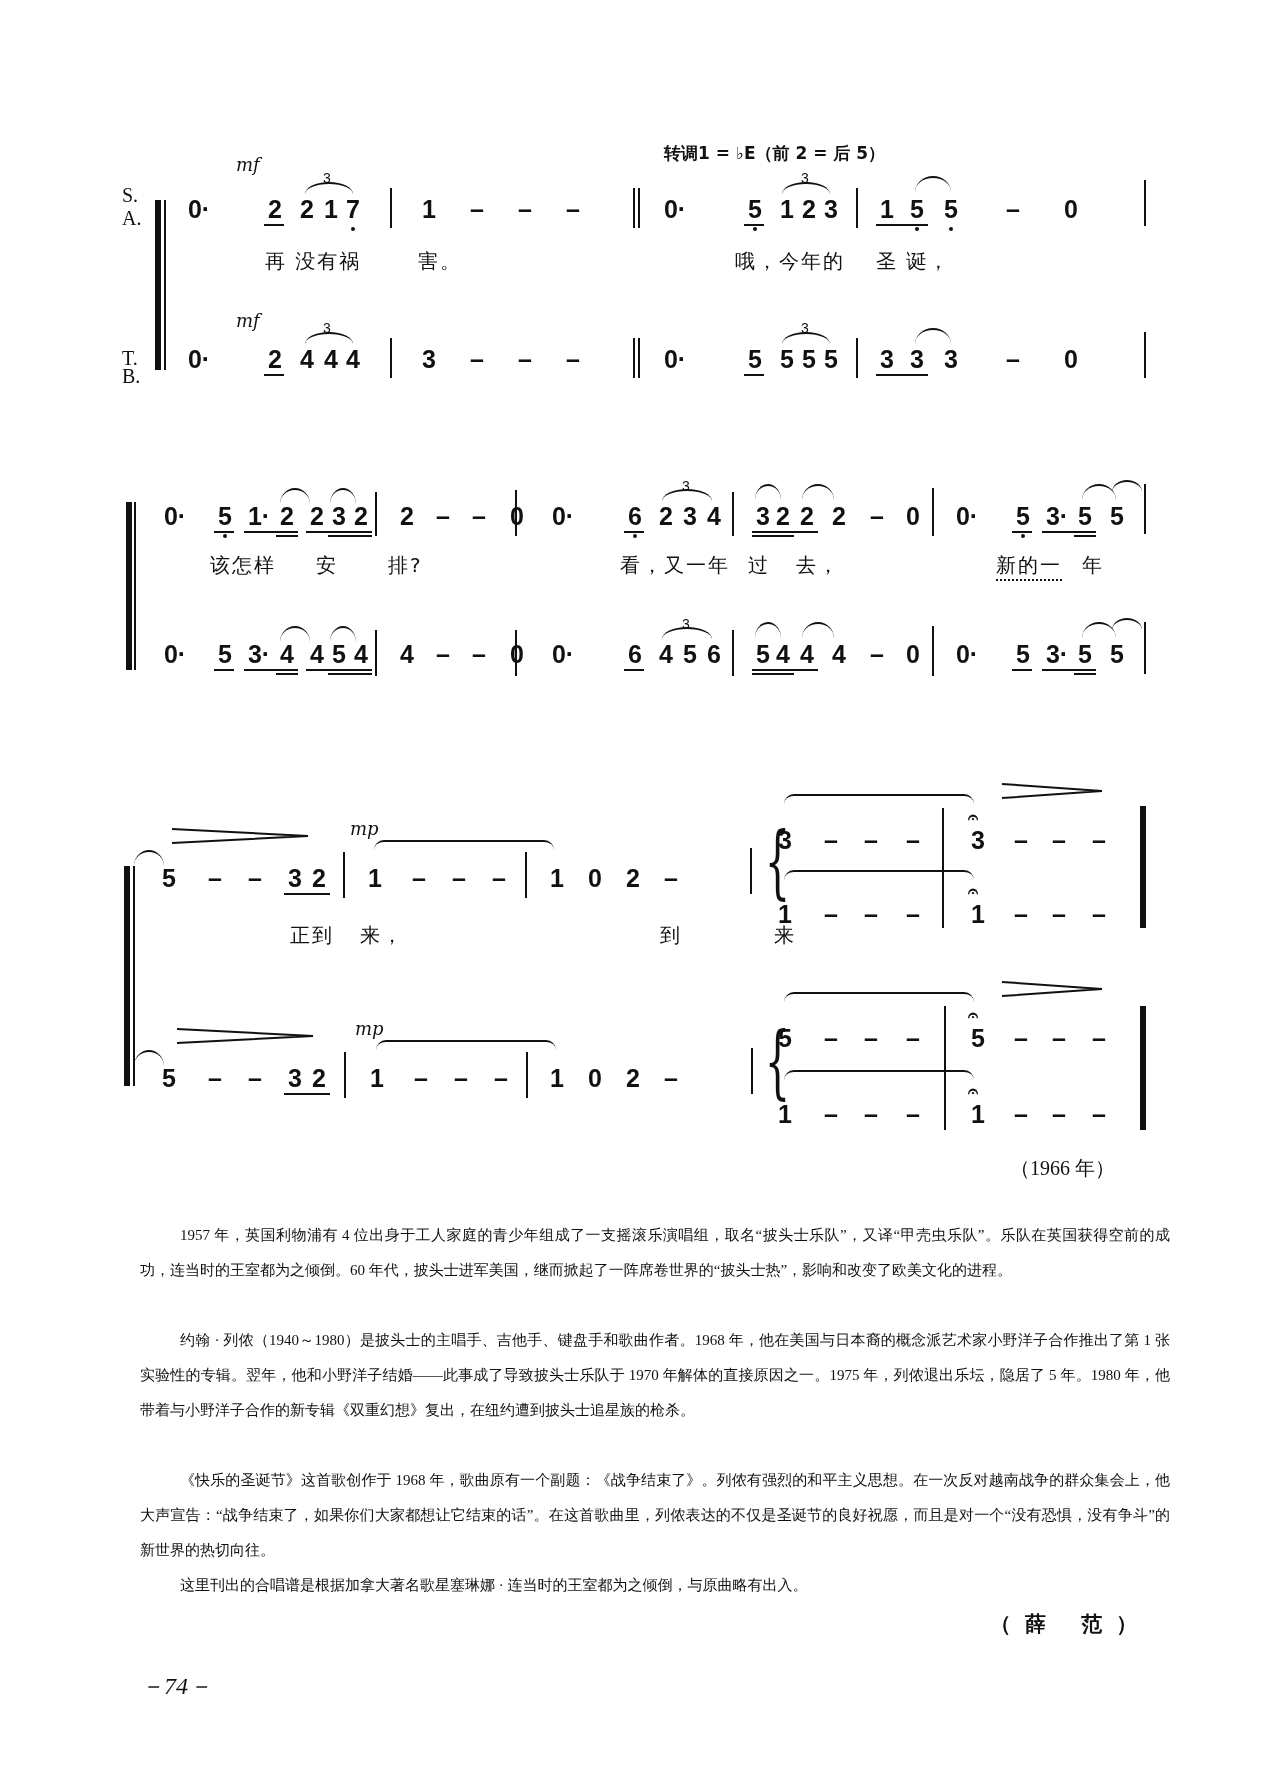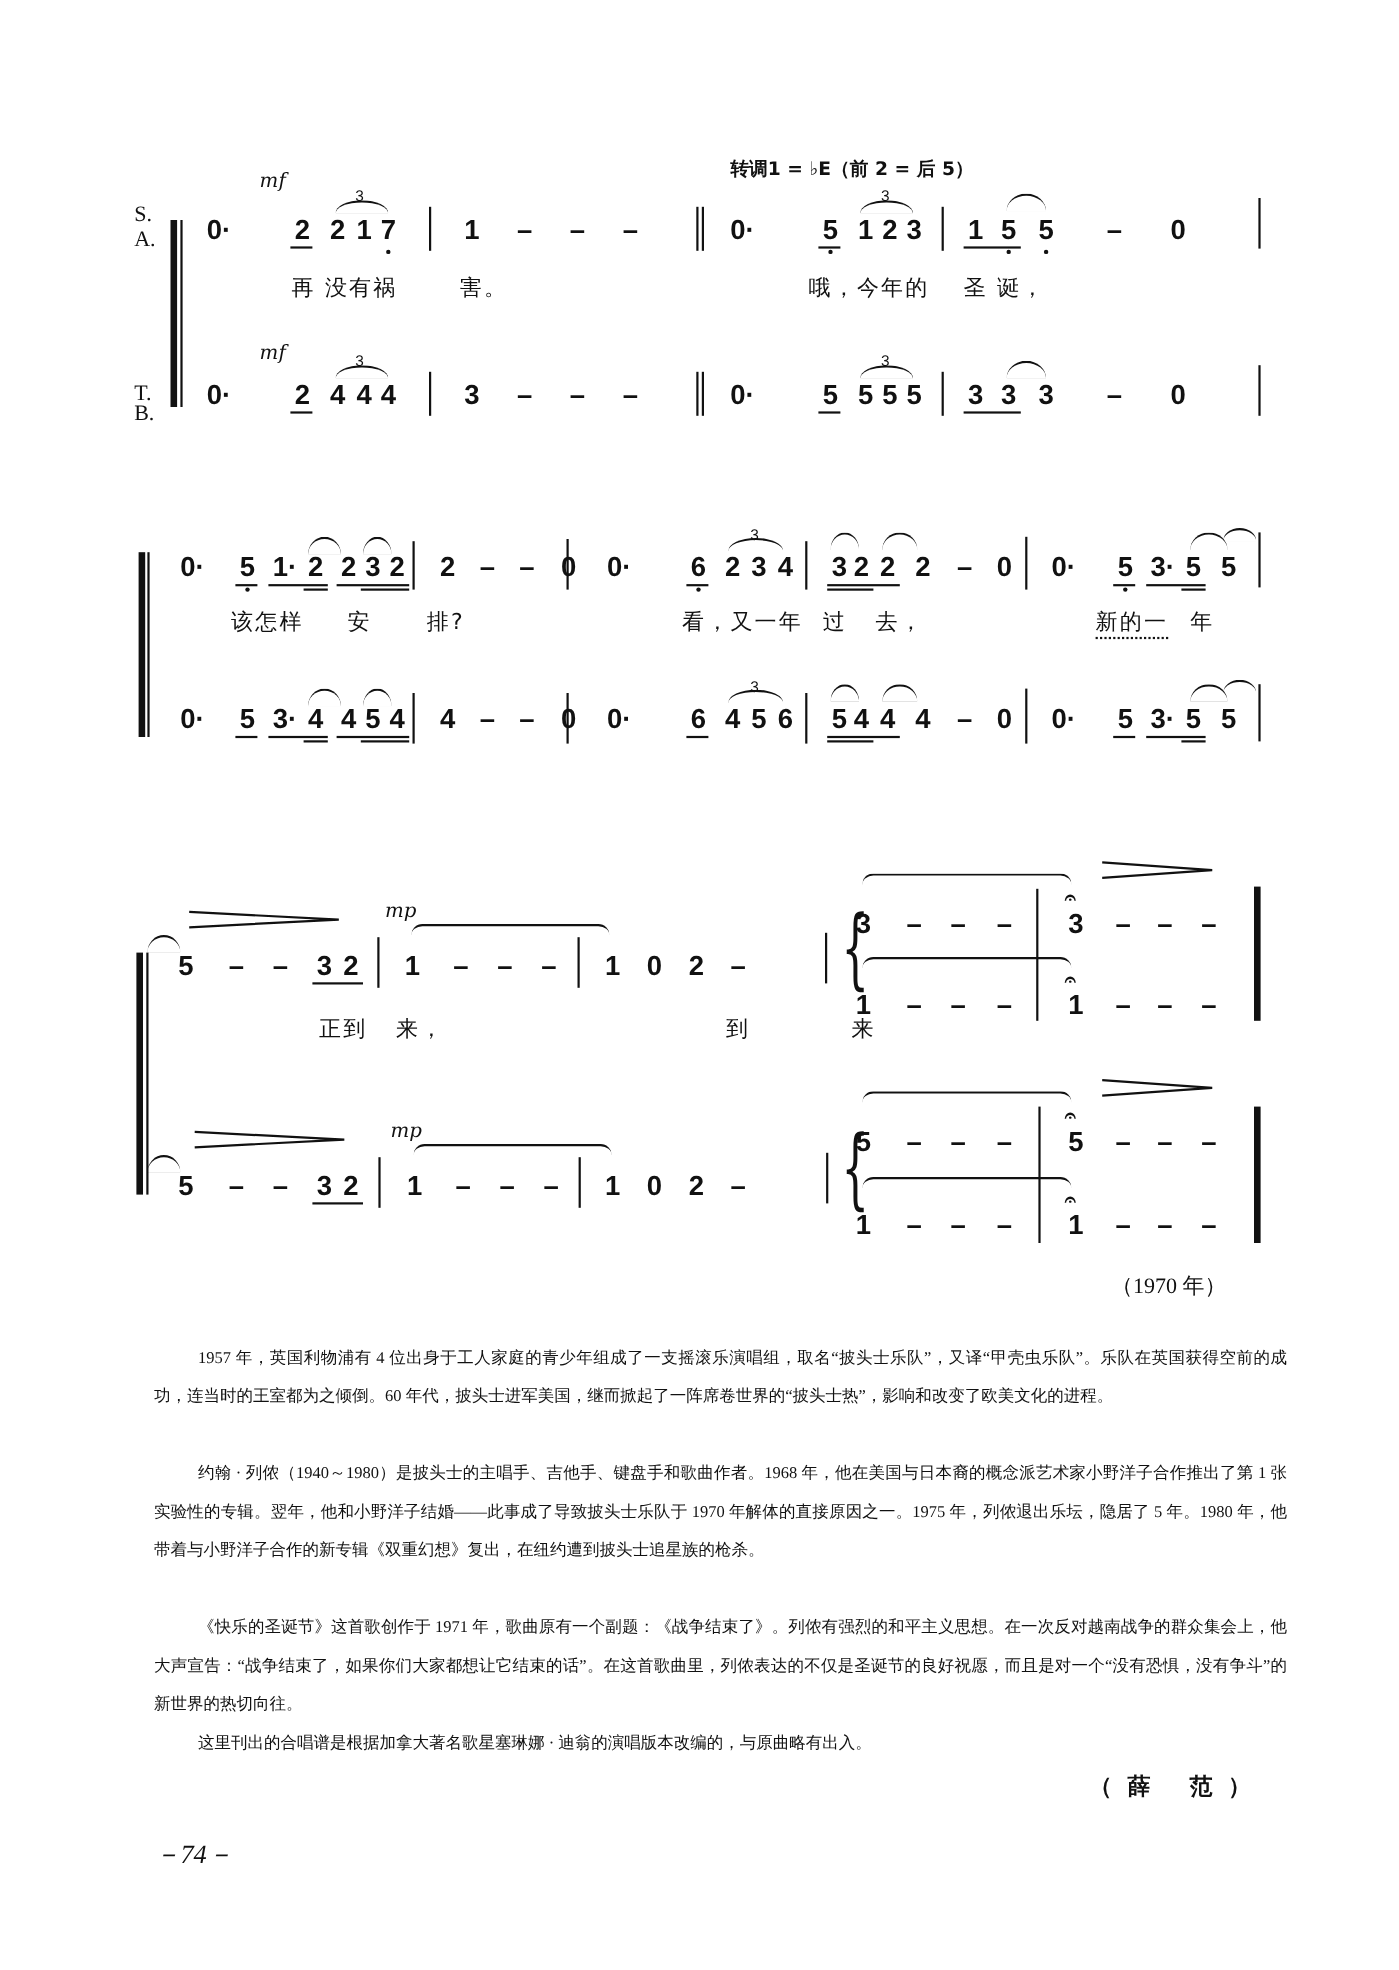--- a/index.html
+++ b/index.html
@@ -352,23 +352,23 @@
     <div class="note" style="left:860px; top:1100px;">–</div>
     <div class="note" style="left:902px; top:1100px;">–</div>
     <div class="fermata" style="left:968px; top:1080px;">𝄐</div>
     <div class="note" style="left:967px; top:1100px;">1</div>
     <div class="note" style="left:1010px; top:1100px;">–</div>
     <div class="note" style="left:1048px; top:1100px;">–</div>
     <div class="note" style="left:1088px; top:1100px;">–</div>
     <div class="final-bar" style="left:1140px; top:1006px; height:124px;"></div>
   </div>
 
-  <div class="year" style="left:1010px; top:1155px;">（1970 年）</div>
+  <div class="year" style="left:1010px; top:1155px;">（1966 年）</div>
 </div>
 
 <div>
   <p class="para indent" style="top:1218px; margin:0;">1957 年，英国利物浦有 4 位出身于工人家庭的青少年组成了一支摇滚乐演唱组，取名“披头士乐队”，又译“甲壳虫乐队”。乐队在英国获得空前的成功，连当时的王室都为之倾倒。60 年代，披头士进军美国，继而掀起了一阵席卷世界的“披头士热”，影响和改变了欧美文化的进程。</p>
   <p class="para indent" style="top:1323px; margin:0;">约翰 · 列侬（1940～1980）是披头士的主唱手、吉他手、键盘手和歌曲作者。1968 年，他在美国与日本裔的概念派艺术家小野洋子合作推出了第 1 张实验性的专辑。翌年，他和小野洋子结婚——此事成了导致披头士乐队于 1970 年解体的直接原因之一。1975 年，列侬退出乐坛，隐居了 5 年。1980 年，他带着与小野洋子合作的新专辑《双重幻想》复出，在纽约遭到披头士追星族的枪杀。</p>
-  <p class="para indent" style="top:1463px; margin:0;">《快乐的圣诞节》这首歌创作于 1971 年，歌曲原有一个副题：《战争结束了》。列侬有强烈的和平主义思想。在一次反对越南战争的群众集会上，他大声宣告：“战争结束了，如果你们大家都想让它结束的话”。在这首歌曲里，列侬表达的不仅是圣诞节的良好祝愿，而且是对一个“没有恐惧，没有争斗”的新世界的热切向往。</p>
-  <p class="para indent" style="top:1568px; margin:0;">这里刊出的合唱谱是根据加拿大著名歌星塞琳娜 · 迪翁的演唱版本改编的，与原曲略有出入。</p>
+  <p class="para indent" style="top:1463px; margin:0;">《快乐的圣诞节》这首歌创作于 1968 年，歌曲原有一个副题：《战争结束了》。列侬有强烈的和平主义思想。在一次反对越南战争的群众集会上，他大声宣告：“战争结束了，如果你们大家都想让它结束的话”。在这首歌曲里，列侬表达的不仅是圣诞节的良好祝愿，而且是对一个“没有恐惧，没有争斗”的新世界的热切向往。</p>
+  <p class="para indent" style="top:1568px; margin:0;">这里刊出的合唱谱是根据加拿大著名歌星塞琳娜 · 连当时的王室都为之倾倒，与原曲略有出入。</p>
   <div class="author" style="left:990px; top:1610px;">（薛 范）</div>
   <div class="pagenum" style="left:140px; top:1670px;">－74－</div>
 </div>
 
 </body></html>

